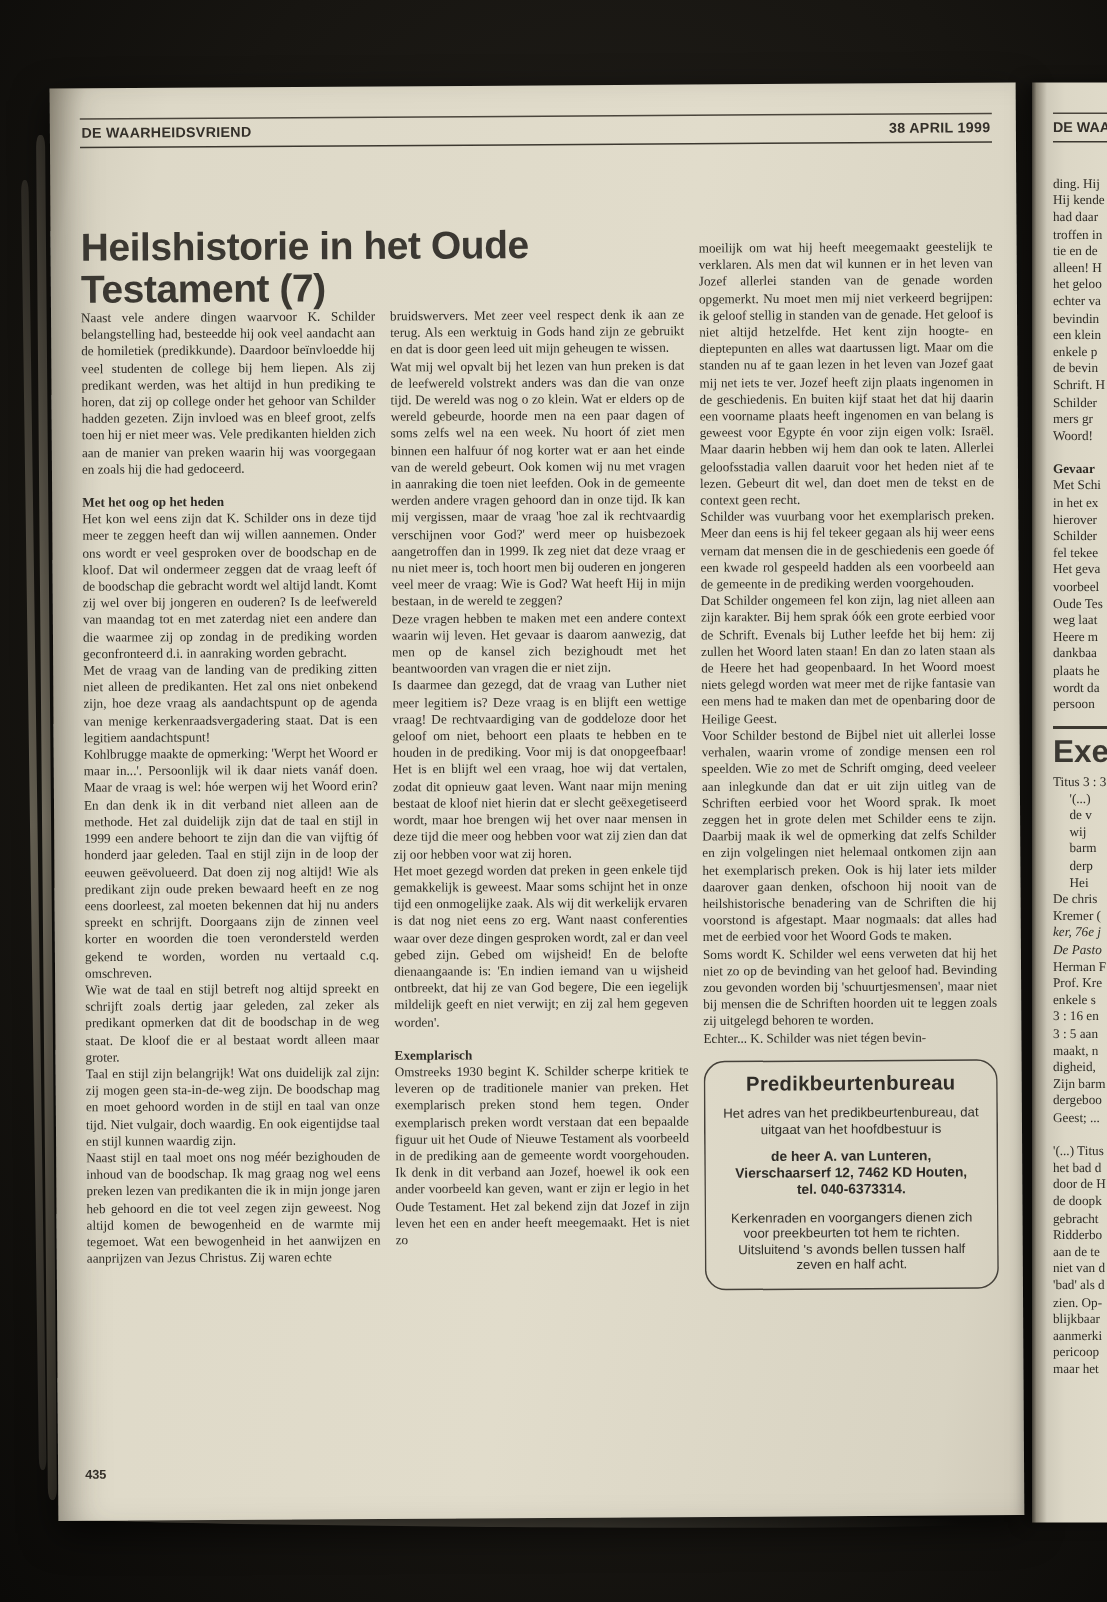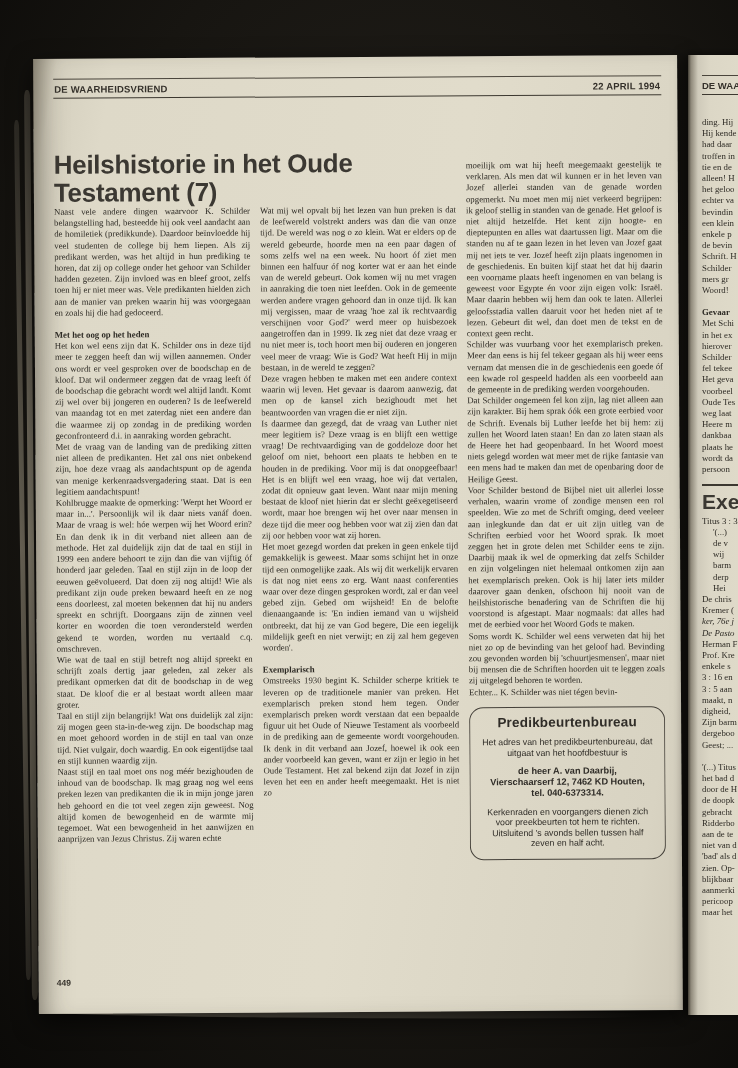--- a/index.html
+++ b/index.html
@@ -82,67 +82,68 @@
 
 <div class="stack-edge edge1"></div>
 <div class="stack-edge edge2"></div>
 <div class="edge-bottom"></div>
 
 <div class="page">
   <div class="page-inner">
     <div class="rule-top"></div>
     <div class="masthead">
       <span>DE WAARHEIDSVRIEND</span>
-      <span>22 APRIL 1994</span>
+      <span>38 APRIL 1999</span>
     </div>
     <div class="rule-bottom"></div>
 
     <div class="content">
       <h1 class="article-title">Heilshistorie in het Oude Testament (7)</h1>
       <div class="col col-1">
           <p>Naast vele andere dingen waarvoor K. Schilder belangstelling had, besteedde hij ook veel aandacht aan de homiletiek (predikkunde). Daardoor beïnvloedde hij veel studenten de college bij hem liepen. Als zij predikant werden, was het altijd in hun prediking te horen, dat zij op college onder het gehoor van Schilder hadden gezeten. Zijn invloed was en bleef groot, zelfs toen hij er niet meer was. Vele predikanten hielden zich aan de manier van preken waarin hij was voorgegaan en zoals hij die had gedoceerd.</p>
           <h3>Met het oog op het heden</h3>
           <p>Het kon wel eens zijn dat K. Schilder ons in deze tijd meer te zeggen heeft dan wij willen aannemen. Onder ons wordt er veel gesproken over de boodschap en de kloof. Dat wil ondermeer zeggen dat de vraag leeft óf de boodschap die gebracht wordt wel altijd landt. Komt zij wel over bij jongeren en ouderen? Is de leefwereld van maandag tot en met zaterdag niet een andere dan die waarmee zij op zondag in de prediking worden geconfronteerd d.i. in aanraking worden gebracht.</p>
           <p>Met de vraag van de landing van de prediking zitten niet alleen de predikanten. Het zal ons niet onbekend zijn, hoe deze vraag als aandachtspunt op de agenda van menige kerkenraadsvergadering staat. Dat is een legitiem aandachtspunt!</p>
           <p>Kohlbrugge maakte de opmerking: 'Werpt het Woord er maar in...'. Persoonlijk wil ik daar niets vanáf doen. Maar de vraag is wel: hóe werpen wij het Woord erin? En dan denk ik in dit verband niet alleen aan de methode. Het zal duidelijk zijn dat de taal en stijl in 1999 een andere behoort te zijn dan die van vijftig óf honderd jaar geleden. Taal en stijl zijn in de loop der eeuwen geëvolueerd. Dat doen zij nog altijd! Wie als predikant zijn oude preken bewaard heeft en ze nog eens doorleest, zal moeten bekennen dat hij nu anders spreekt en schrijft. Doorgaans zijn de zinnen veel korter en woorden die toen verondersteld werden gekend te worden, worden nu vertaald c.q. omschreven.</p>
           <p>Wie wat de taal en stijl betreft nog altijd spreekt en schrijft zoals dertig jaar geleden, zal zeker als predikant opmerken dat dit de boodschap in de weg staat. De kloof die er al bestaat wordt alleen maar groter.</p>
           <p>Taal en stijl zijn belangrijk! Wat ons duidelijk zal zijn: zij mogen geen sta-in-de-weg zijn. De boodschap mag en moet gehoord worden in de stijl en taal van onze tijd. Niet vulgair, doch waardig. En ook eigentijdse taal en stijl kunnen waardig zijn.</p>
           <p>Naast stijl en taal moet ons nog méér bezighouden de inhoud van de boodschap. Ik mag graag nog wel eens preken lezen van predikanten die ik in mijn jonge jaren heb gehoord en die tot veel zegen zijn geweest. Nog altijd komen de bewogenheid en de warmte mij tegemoet. Wat een bewogenheid in het aanwijzen en aanprijzen van Jezus Christus. Zij waren echte</p>
         </div>
       <div class="col col-2">
+          <p>bruidswervers. Met zeer veel respect denk ik aan ze terug. Als een werktuig in Gods hand zijn ze gebruikt en dat is door geen leed uit mijn geheugen te wissen.</p>
           <p>Wat mij wel opvalt bij het lezen van hun preken is dat de leefwereld volstrekt anders was dan die van onze tijd. De wereld was nog o zo klein. Wat er elders op de wereld gebeurde, hoorde men na een paar dagen of soms zelfs wel na een week. Nu hoort óf ziet men binnen een halfuur óf nog korter wat er aan het einde van de wereld gebeurt. Ook komen wij nu met vragen in aanraking die toen niet leefden. Ook in de gemeente werden andere vragen gehoord dan in onze tijd. Ik kan mij vergissen, maar de vraag 'hoe zal ik rechtvaardig verschijnen voor God?' werd meer op huisbezoek aangetroffen dan in 1999. Ik zeg niet dat deze vraag er nu niet meer is, toch hoort men bij ouderen en jongeren veel meer de vraag: Wie is God? Wat heeft Hij in mijn bestaan, in de wereld te zeggen?</p>
           <p>Deze vragen hebben te maken met een andere context waarin wij leven. Het gevaar is daarom aanwezig, dat men op de kansel zich bezighoudt met het beantwoorden van vragen die er niet zijn.</p>
           <p>Is daarmee dan gezegd, dat de vraag van Luther niet meer legitiem is? Deze vraag is en blijft een wettige vraag! De rechtvaardiging van de goddeloze door het geloof om niet, behoort een plaats te hebben en te houden in de prediking. Voor mij is dat onopgeefbaar! Het is en blijft wel een vraag, hoe wij dat vertalen, zodat dit opnieuw gaat leven. Want naar mijn mening bestaat de kloof niet hierin dat er slecht geëxegetiseerd wordt, maar hoe brengen wij het over naar mensen in deze tijd die meer oog hebben voor wat zij zien dan dat zij oor hebben voor wat zij horen.</p>
           <p>Het moet gezegd worden dat preken in geen enkele tijd gemakkelijk is geweest. Maar soms schijnt het in onze tijd een onmogelijke zaak. Als wij dit werkelijk ervaren is dat nog niet eens zo erg. Want naast conferenties waar over deze dingen gesproken wordt, zal er dan veel gebed zijn. Gebed om wijsheid! En de belofte dienaangaande is: 'En indien iemand van u wijsheid ontbreekt, dat hij ze van God begere, Die een iegelijk mildelijk geeft en niet verwijt; en zij zal hem gegeven worden'.</p>
           <h3>Exemplarisch</h3>
           <p>Omstreeks 1930 begint K. Schilder scherpe kritiek te leveren op de traditionele manier van preken. Het exemplarisch preken stond hem tegen. Onder exemplarisch preken wordt verstaan dat een bepaalde figuur uit het Oude of Nieuwe Testament als voorbeeld in de prediking aan de gemeente wordt voorgehouden. Ik denk in dit verband aan Jozef, hoewel ik ook een ander voorbeeld kan geven, want er zijn er legio in het Oude Testament. Het zal bekend zijn dat Jozef in zijn leven het een en ander heeft meegemaakt. Het is niet zo</p>
         </div>
       <div class="col col-3">
         <div>
             <p>moeilijk om wat hij heeft meegemaakt geestelijk te verklaren. Als men dat wil kunnen er in het leven van Jozef allerlei standen van de genade worden opgemerkt. Nu moet men mij niet verkeerd begrijpen: ik geloof stellig in standen van de genade. Het geloof is niet altijd hetzelfde. Het kent zijn hoogte- en dieptepunten en alles wat daartussen ligt. Maar om die standen nu af te gaan lezen in het leven van Jozef gaat mij net iets te ver. Jozef heeft zijn plaats ingenomen in de geschiedenis. En buiten kijf staat het dat hij daarin een voorname plaats heeft ingenomen en van belang is geweest voor Egypte én voor zijn eigen volk: Israël. Maar daarin hebben wij hem dan ook te laten. Allerlei geloofsstadia vallen daaruit voor het heden niet af te lezen. Gebeurt dit wel, dan doet men de tekst en de context geen recht.</p>
             <p>Schilder was vuurbang voor het exemplarisch preken. Meer dan eens is hij fel tekeer gegaan als hij weer eens vernam dat mensen die in de geschiedenis een goede óf een kwade rol gespeeld hadden als een voorbeeld aan de gemeente in de prediking werden voorgehouden.</p>
             <p>Dat Schilder ongemeen fel kon zijn, lag niet alleen aan zijn karakter. Bij hem sprak óók een grote eerbied voor de Schrift. Evenals bij Luther leefde het bij hem: zij zullen het Woord laten staan! En dan zo laten staan als de Heere het had geopenbaard. In het Woord moest niets gelegd worden wat meer met de rijke fantasie van een mens had te maken dan met de openbaring door de Heilige Geest.</p>
             <p>Voor Schilder bestond de Bijbel niet uit allerlei losse verhalen, waarin vrome of zondige mensen een rol speelden. Wie zo met de Schrift omging, deed veeleer aan inlegkunde dan dat er uit zijn uitleg van de Schriften eerbied voor het Woord sprak. Ik moet zeggen het in grote delen met Schilder eens te zijn. Daarbij maak ik wel de opmerking dat zelfs Schilder en zijn volgelingen niet helemaal ontkomen zijn aan het exemplarisch preken. Ook is hij later iets milder daarover gaan denken, ofschoon hij nooit van de heilshistorische benadering van de Schriften die hij voorstond is afgestapt. Maar nogmaals: dat alles had met de eerbied voor het Woord Gods te maken.</p>
             <p>Soms wordt K. Schilder wel eens verweten dat hij het niet zo op de bevinding van het geloof had. Bevinding zou gevonden worden bij 'schuurtjesmensen', maar niet bij mensen die de Schriften hoorden uit te leggen zoals zij uitgelegd behoren te worden.</p>
             <p>Echter... K. Schilder was niet tégen bevin-</p>
           </div>
         <div class="ad-box">
           <div class="ad-title">Predikbeurtenbureau</div>
           <div class="ad-text">Het adres van het predikbeurtenbureau, dat uitgaat van het hoofdbestuur is</div>
           <div class="ad-address">
-            <div>de heer A. van Daarbij,</div>
+            <div>de heer A. van Lunteren,</div>
             <div>Vierschaarserf 12, 7462 KD Houten,</div>
             <div>tel. 040-6373314.</div>
           </div>
           <div class="ad-footer">Kerkenraden en voorgangers dienen zich voor preekbeurten tot hem te richten. Uitsluitend 's avonds bellen tussen half zeven en half acht.</div>
         </div>
       </div>
     </div>
   </div>
-  <div class="page-number">449</div>
+  <div class="page-number">435</div>
 </div>
 
 <div class="next-page">
   <div class="np-inner">
     <div class="rule-top"></div>
     <div class="np-mast">DE WAAR</div>
     <div class="rule-bottom"></div>
     <div class="np-body">
       <div>
           <div class="frag">ding. Hij</div>

